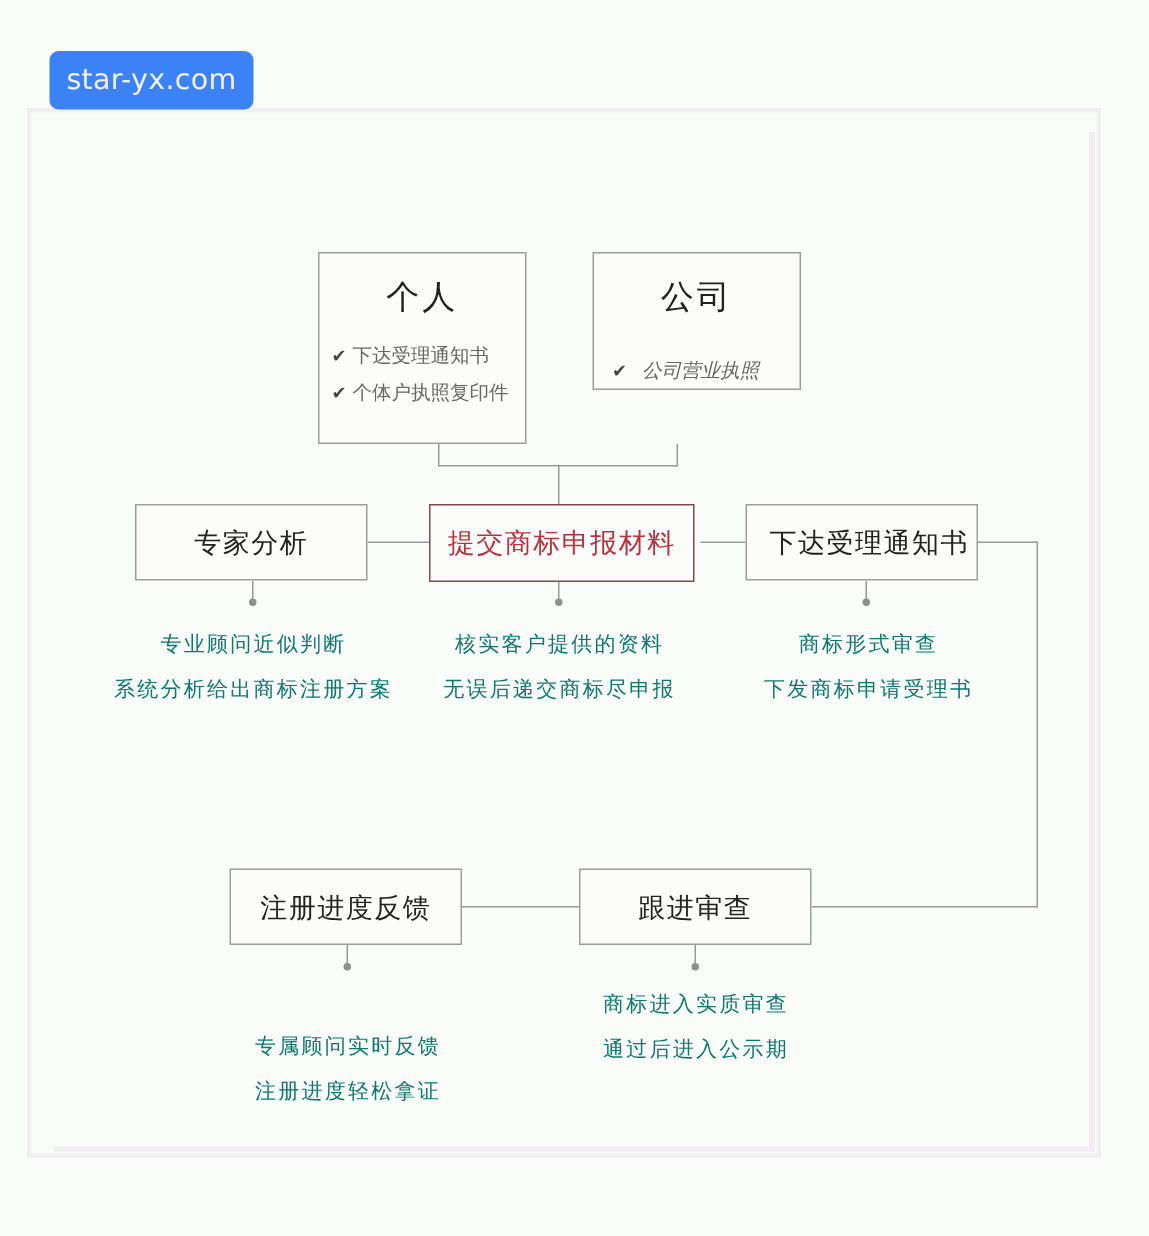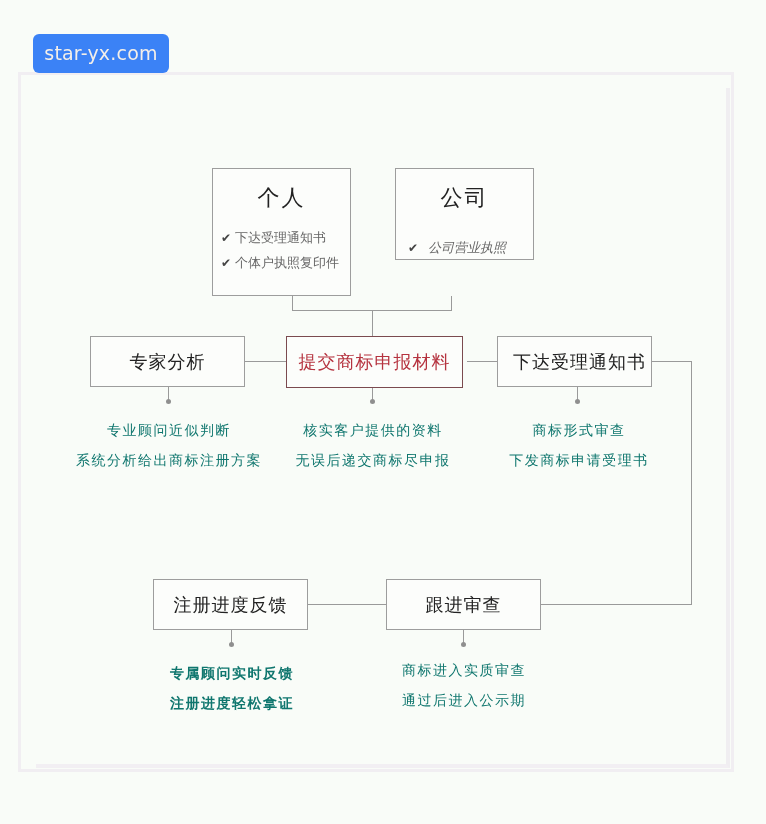--- a/index.html
+++ b/index.html
@@ -105,20 +105,20 @@
   <div>无误后递交商标尽申报</div>
 </div>
 <div class="desc" style="left:495px;top:415px;width:168px;">
   <div>商标形式审查</div>
   <div>下发商标申请受理书</div>
 </div>
 
 <div class="box" style="left:153px;top:579px;width:155px;height:51px;">注册进度反馈</div>
 <div class="box" style="left:386px;top:579px;width:155px;height:51px;">跟进审查</div>
 
-<div class="desc" style="left:158px;top:658px;width:148px;font-weight:bold;">
+<div class="desc" style="left:158px;top:683px;width:148px;">
   <div>专属顾问实时反馈</div>
   <div>注册进度轻松拿证</div>
 </div>
 <div class="desc" style="left:390px;top:655px;width:148px;">
   <div>商标进入实质审查</div>
   <div>通过后进入公示期</div>
 </div>
 
 </body></html>

